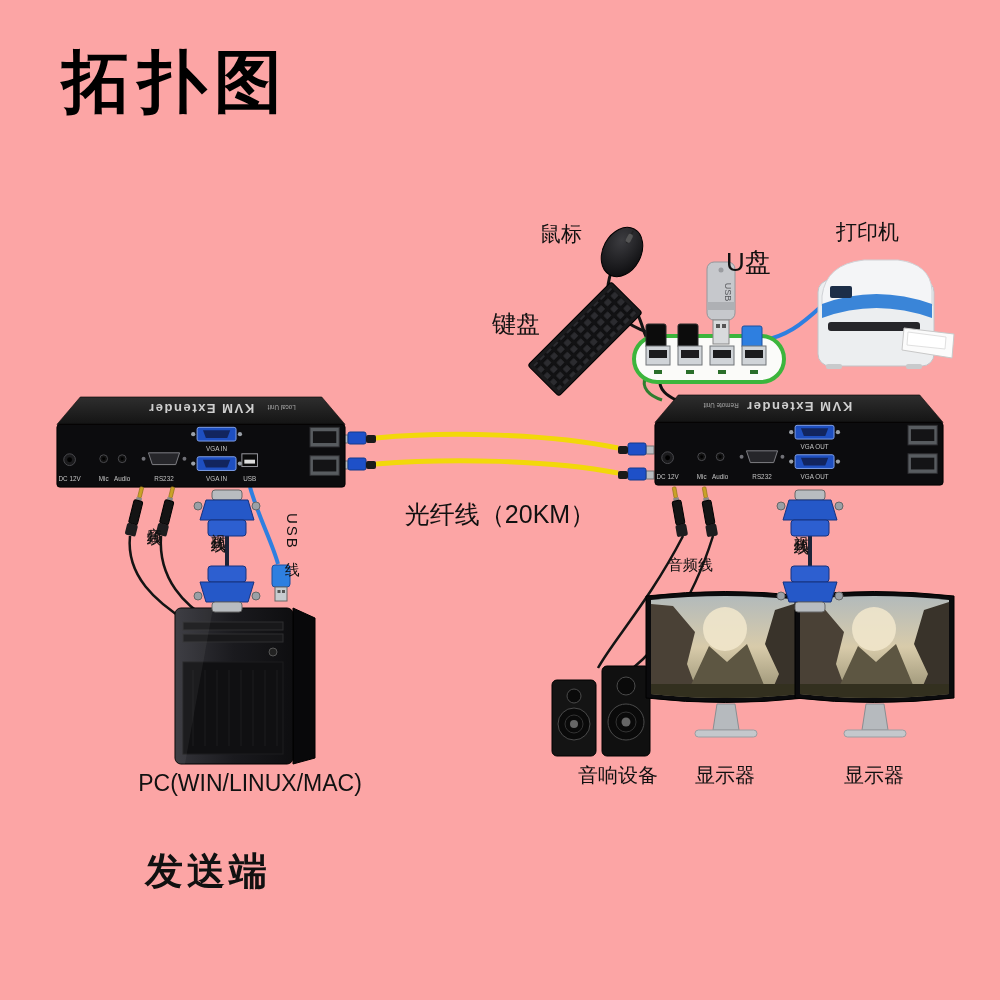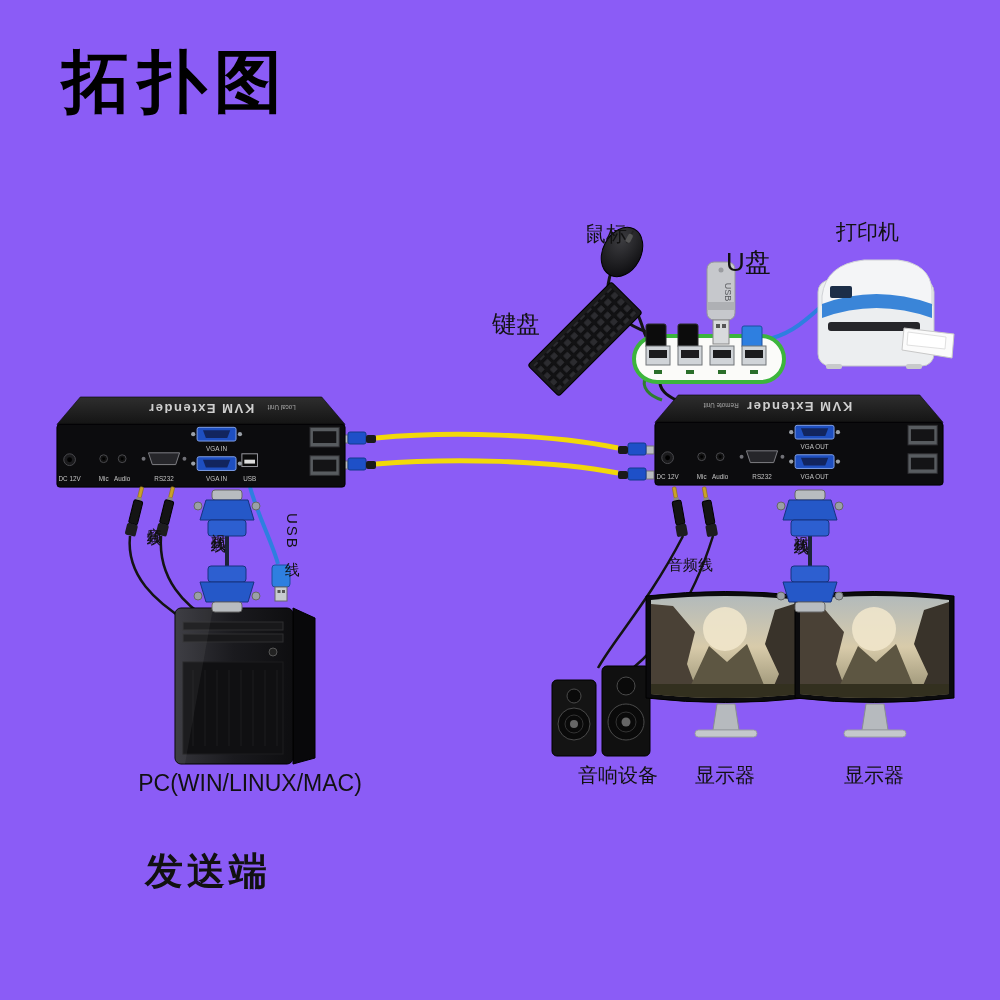--- a/index.html
+++ b/index.html
@@ -1,16 +1,16 @@
 <!DOCTYPE html>
 <html><head>
 <meta charset="utf-8">
 <style>
   html,body{margin:0;padding:0;background:#fff;}
-  .canvas{position:relative;width:1000px;height:1000px;background:#8b5cf6;overflow:hidden;
+  .canvas{position:relative;width:1000px;height:1000px;background:#fca5a5;overflow:hidden;
           font-family:"Liberation Sans","DejaVu Sans",sans-serif;}
   .lbl{position:absolute;color:#111;z-index:6;white-space:nowrap;line-height:1.15;}
   .vlbl{writing-mode:vertical-rl;letter-spacing:2px;}
   .dev{position:absolute;z-index:2;}
   .over{z-index:4;}
   .wires{position:absolute;left:0;top:0;z-index:1;}
   svg{display:block;overflow:visible;}
   svg text{font-family:"Liberation Sans","DejaVu Sans",sans-serif;}
   .title{font-weight:bold;font-size:68px;letter-spacing:8px;color:#000;}
   .big{font-weight:bold;font-size:38px;letter-spacing:4px;}
@@ -420,25 +420,26 @@
       <g>
         <rect x="18" y="80" width="38" height="16" rx="3" fill="#2d5fd0" stroke="#16337e"></rect>
         <polygon points="10,96 64,96 58,116 16,116" fill="#2558c8" stroke="#16337e"></polygon>
         <rect x="22" y="116" width="30" height="10" rx="3" fill="#b8bcc0" stroke="#666"></rect>
         <circle cx="8" cy="110" r="4" fill="#9aa0a6" stroke="#666"></circle>
           <circle cx="66" cy="110" r="4" fill="#9aa0a6" stroke="#666"></circle>
       </g>
     </svg>
   </div>
 
-  <div class="lbl" style="left:540px;top:222px;font-size:21px;margin-left:45px;">鼠标</div>
+  <div class="lbl" style="left:540px;top:222px;font-size:21px;">鼠标</div>
   <div class="lbl" style="left:492px;top:310px;font-size:24px;">键盘</div>
   <div class="lbl" style="left:726px;top:248px;font-size:26px;">U盘</div>
   <div class="lbl" style="left:836px;top:220px;font-size:21px;">打印机</div>
 
+  <div class="lbl" style="left:380px;top:500px;width:240px;text-align:center;font-size:25px;">光纤线（20KM）</div>
 
   <div class="lbl vlbl" style="left:146px;top:515px;font-size:15px;">音频线</div>
   <div class="lbl vlbl" style="left:210px;top:522px;font-size:15px;">视频线</div>
   <div class="lbl vlbl" style="left:284px;top:513px;font-size:15px;">USB线</div>
 
   <div class="lbl" style="left:668px;top:556px;font-size:15px;">音频线</div>
   <div class="lbl vlbl" style="left:793px;top:524px;font-size:15px;">视频线</div>
 
   <div class="lbl" style="left:100px;top:770px;width:300px;text-align:center;font-size:23px;">PC(WIN/LINUX/MAC)</div>
   <div class="lbl big" style="left:145px;top:850px;">发送端</div>

